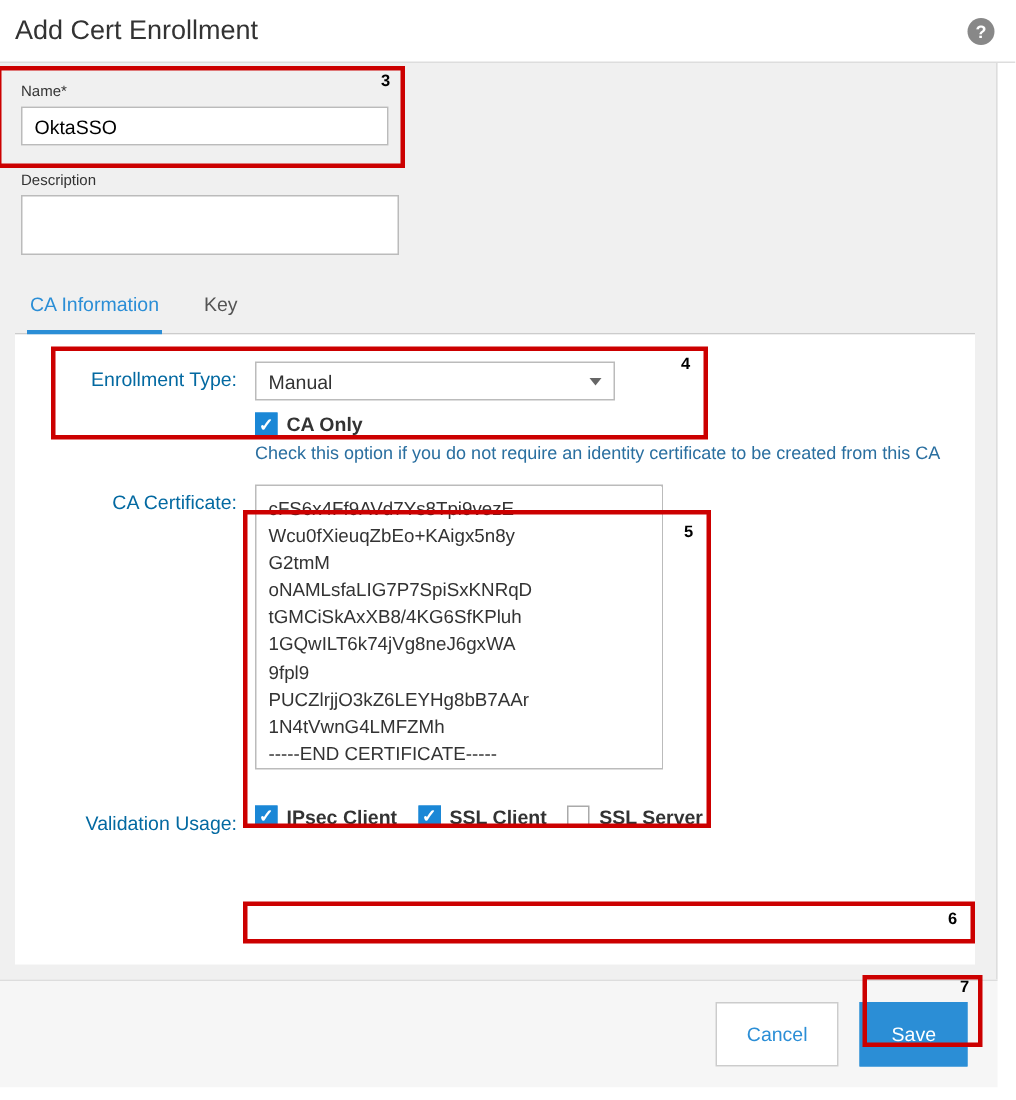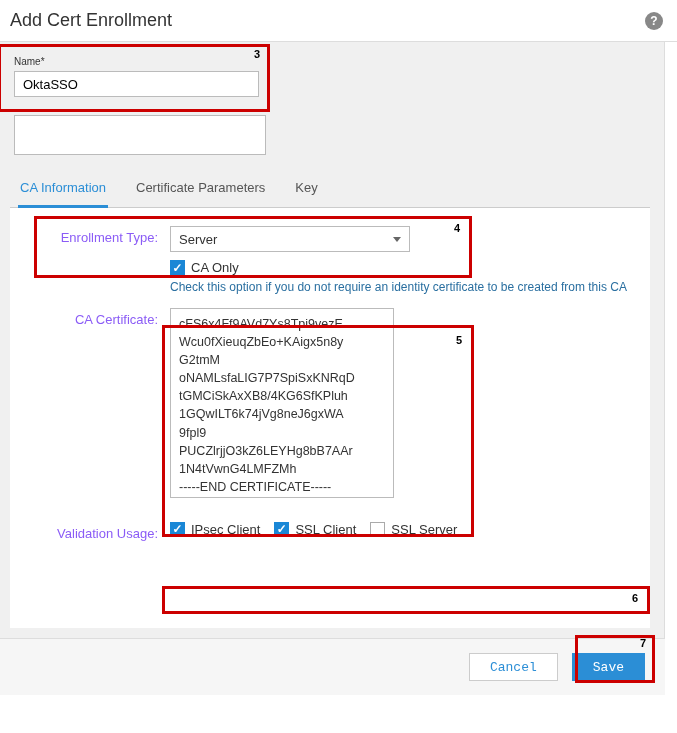--- a/index.html
+++ b/index.html
@@ -107,21 +107,21 @@
     display: flex;
     align-items: flex-start;
     margin-bottom: 12px;
   }
   .row-label {
     width: 150px;
     text-align: right;
     padding-right: 12px;
     padding-top: 4px;
     font-size: 13px;
-    color: #8b5cf6;
+    color: #0369a1;
   }
   .row-control { flex: 1; }
   .select-wrap {
     width: 240px;
     height: 26px;
     border: 1px solid #bbb;
     background: #fff;
     display: flex;
     align-items: center;
     justify-content: space-between;
@@ -132,20 +132,21 @@
     width: 0; height: 0;
     border-left: 4px solid transparent;
     border-right: 4px solid transparent;
     border-top: 5px solid #666;
   }
   .checkbox-row {
     display: flex;
     align-items: center;
     gap: 6px;
     margin-top: 8px;
+    font-weight: bold;
   }
   .checkbox {
     width: 15px; height: 15px;
     border: 1px solid #aaa;
     background: #fff;
     display: flex;
     align-items: center;
     justify-content: center;
     font-size: 12px;
     cursor: pointer;
@@ -156,21 +157,21 @@
     color: #fff;
   }
   .checkbox.checked::after { content: "✓"; font-weight: bold; line-height: 1; }
   .hint {
     color: #2a6fa0;
     font-size: 12px;
     margin-top: 4px;
     line-height: 1.4;
   }
   .cert-area {
-    width: 224px;
+    width: 272px;
     height: 190px;
     border: 1px solid #bbb;
     background: #fff;
     font-family: Arial, sans-serif;
     font-size: 12.5px;
     padding: 6px 4px 6px 8px;
     overflow-y: scroll;
     white-space: pre-wrap;
     word-break: break-all;
     line-height: 1.45;
@@ -184,27 +185,26 @@
   .footer {
     padding: 14px 20px 14px 10px;
     display: flex;
     justify-content: flex-end;
     gap: 14px;
     background: #f6f6f6;
     border-top: 1px solid #ddd;
     width: 665px;
   }
   .btn {
-    height: 28px;
+    height: 43px;
     padding: 0 20px;
     border: 1px solid #bbb;
     background: #fff;
     font-size: 13px;
     cursor: pointer;
-    font-family: Liberation Mono, monospace;
   }
   .btn.cancel { color: #2b8ed6; border-color: #ccc; }
   .btn.save {
     background: #2b8ed6;
     border-color: #2b8ed6;
     color: #fff;
   }
 </style>
 </head>
 <body>
@@ -220,39 +220,39 @@
 
     <div class="highlight-box" style="left:-2px; top:2px; width:272px; height:68px;"></div>
     <span class="callout" style="left:254px; top:6px;">3</span>
 
     <div class="field-group">
       <label class="field-label">Name*</label>
       <input type="text" class="text-input" value="OktaSSO" style="">
     </div>
 
     <div class="field-group">
+      <label class="field-label">Description</label>
       <textarea class="textarea-desc" style=""></textarea>
     </div>
 
     <div class="tabs">
       <div class="tab active">CA Information</div>
-      <div class="tab">Certificate Parameters</div>
       <div class="tab">Key</div>
     </div>
 
     <div class="form-area" style="position:relative;">
 
       <div class="highlight-box" style="left:24px; top:8px; width:438px; height:62px;"></div>
       <span class="callout" style="left:444px; top:14px;">4</span>
 
       <div class="form-row">
         <div class="row-label">Enrollment Type:</div>
         <div class="row-control">
           <div class="select-wrap">
-            <span>Server</span>
+            <span>Manual</span>
             <span class="dropdown-caret"></span>
           </div>
           <div class="checkbox-row">
             <div class="checkbox checked"></div>
             <span>CA Only</span>
           </div>
           <div class="hint">Check this option if you do not require an identity certificate to be created from this CA</div>
         </div>
       </div>
 

